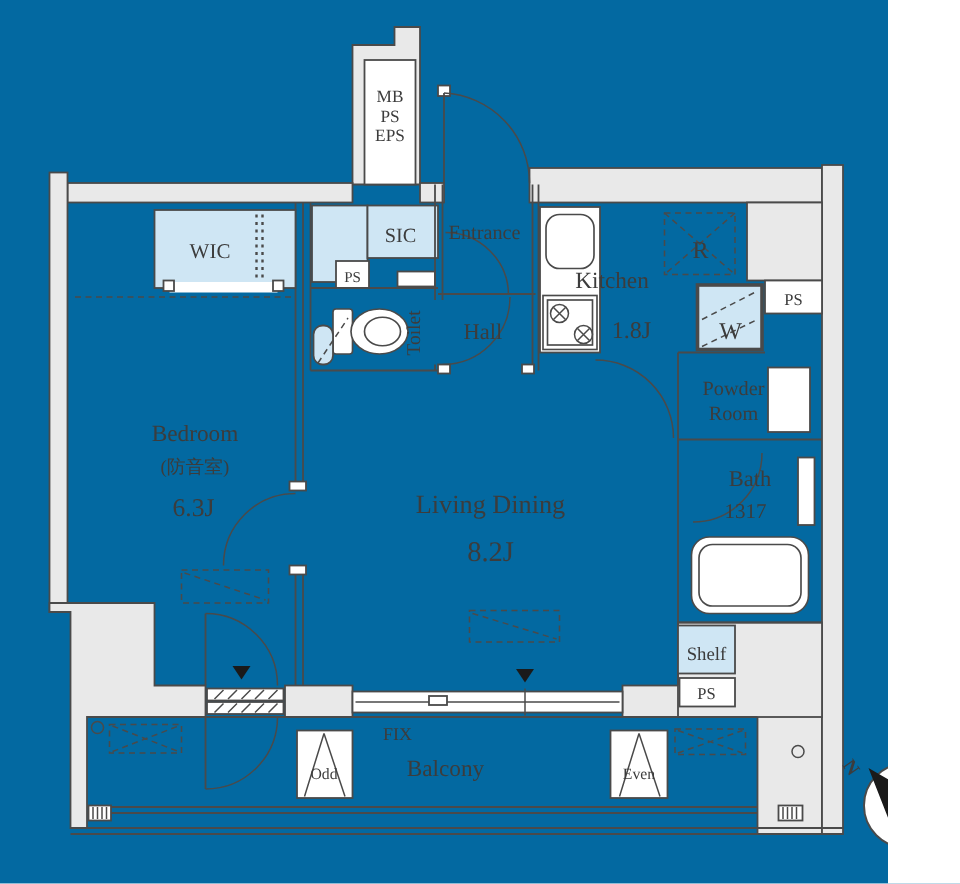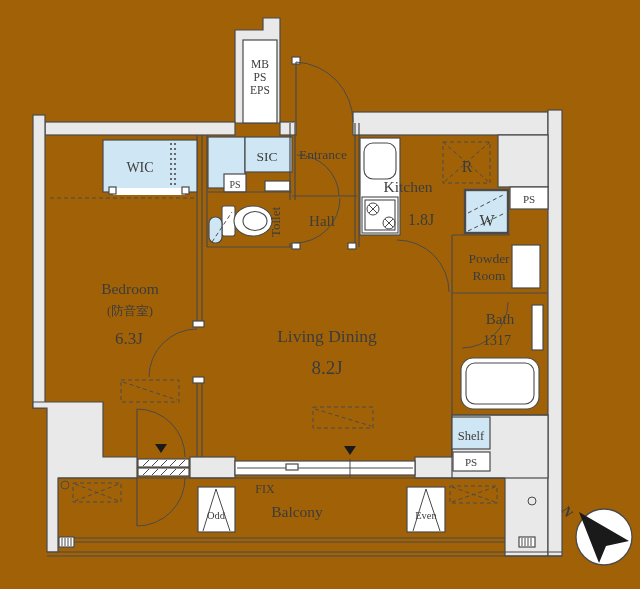--- a/index.html
+++ b/index.html
@@ -1,16 +1,16 @@
 <!DOCTYPE html>
 <html><head>
 <meta charset="utf-8">
 <style>
   html,body{margin:0;padding:0;background:#ffffff;}
-  #stage{position:relative;width:640px;height:589px;background:#a16207;overflow:hidden;text-align:right;}
+  #stage{position:relative;width:592px;height:589px;background:#0369a1;overflow:hidden;text-align:right;}
   svg{display:block;}
   text{font-family:"Liberation Serif","DejaVu Serif",serif;fill:#3c3c3c;}
   .wall{fill:#e9e9e9;stroke:#4a4a4a;stroke-width:1.2;}
   .ln{stroke:#4a4a4a;stroke-width:1.2;fill:none;}
   .thin{stroke:#4a4a4a;stroke-width:1;fill:none;}
   .dash{stroke:#4a4a4a;stroke-width:1;fill:none;stroke-dasharray:4 3;}
   .dot{stroke:#4a4a4a;stroke-width:1.6;fill:none;stroke-dasharray:2 3;}
   .blue{fill:#cfe6f4;stroke:#4a4a4a;stroke-width:1.2;}
   .whitebox{fill:#ffffff;stroke:#4a4a4a;stroke-width:1.2;}
   .fixture{fill:#ffffff;stroke:#4a4a4a;stroke-width:1.1;}

